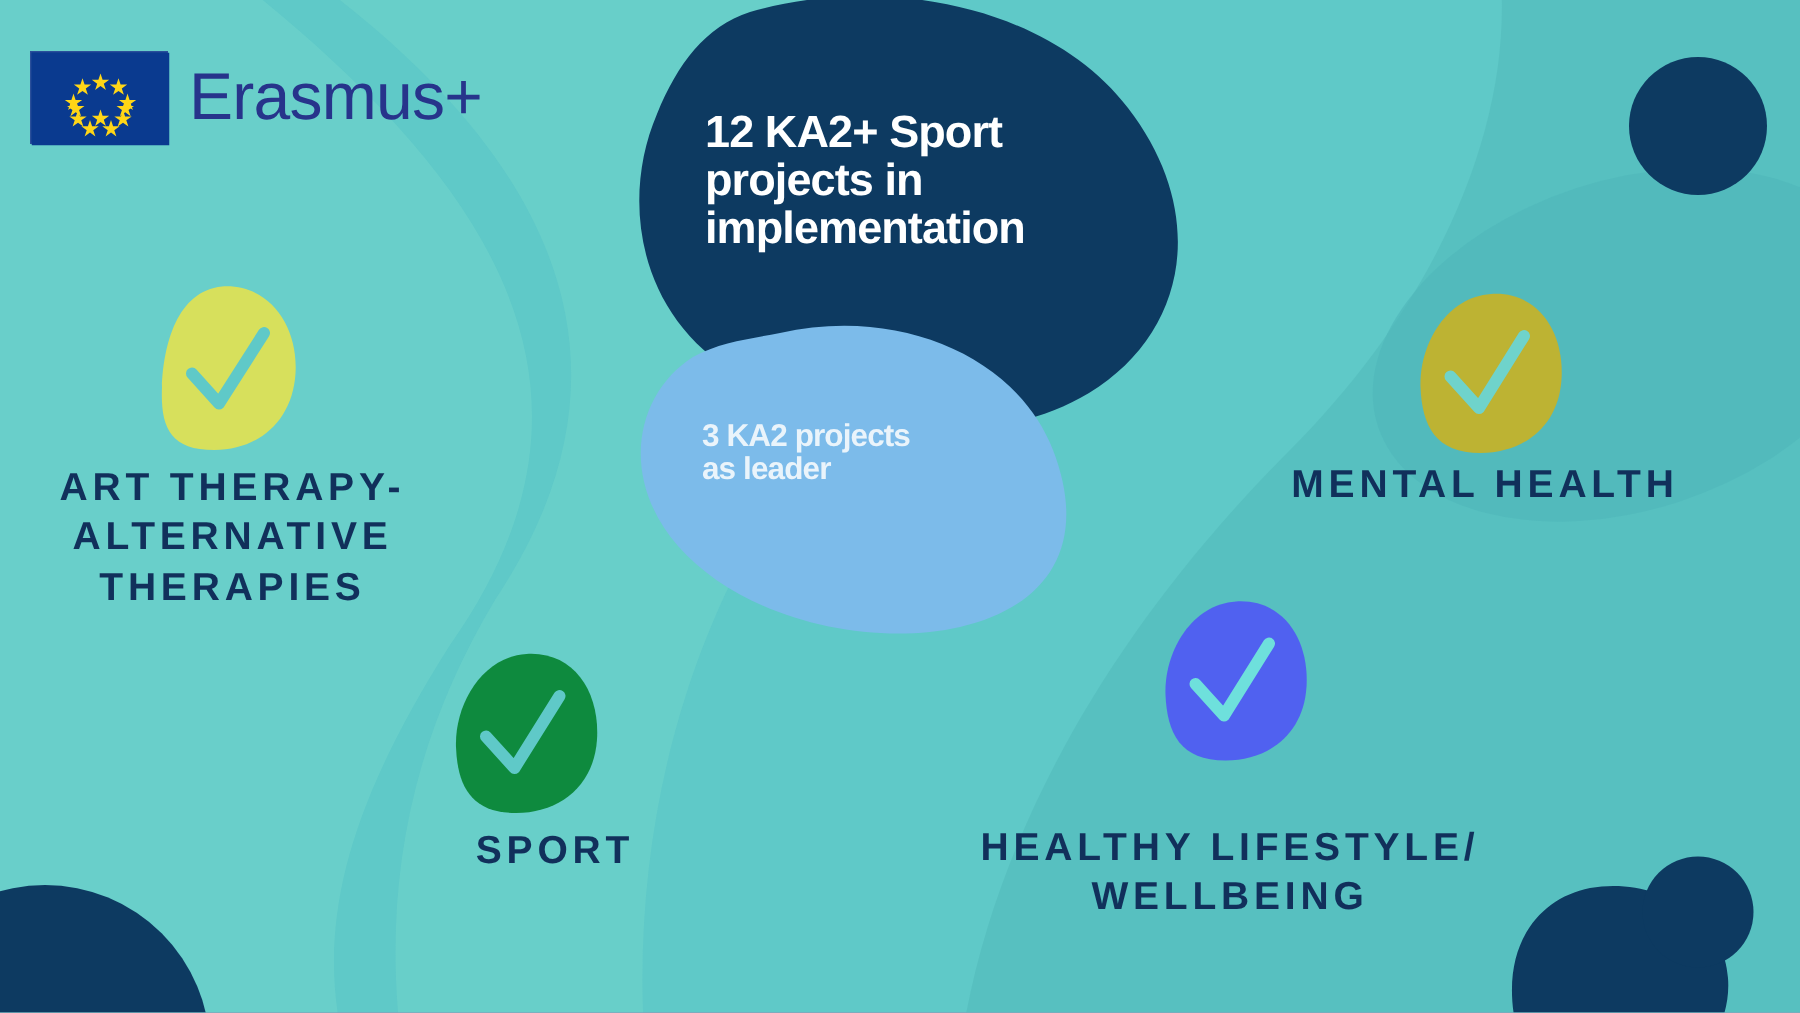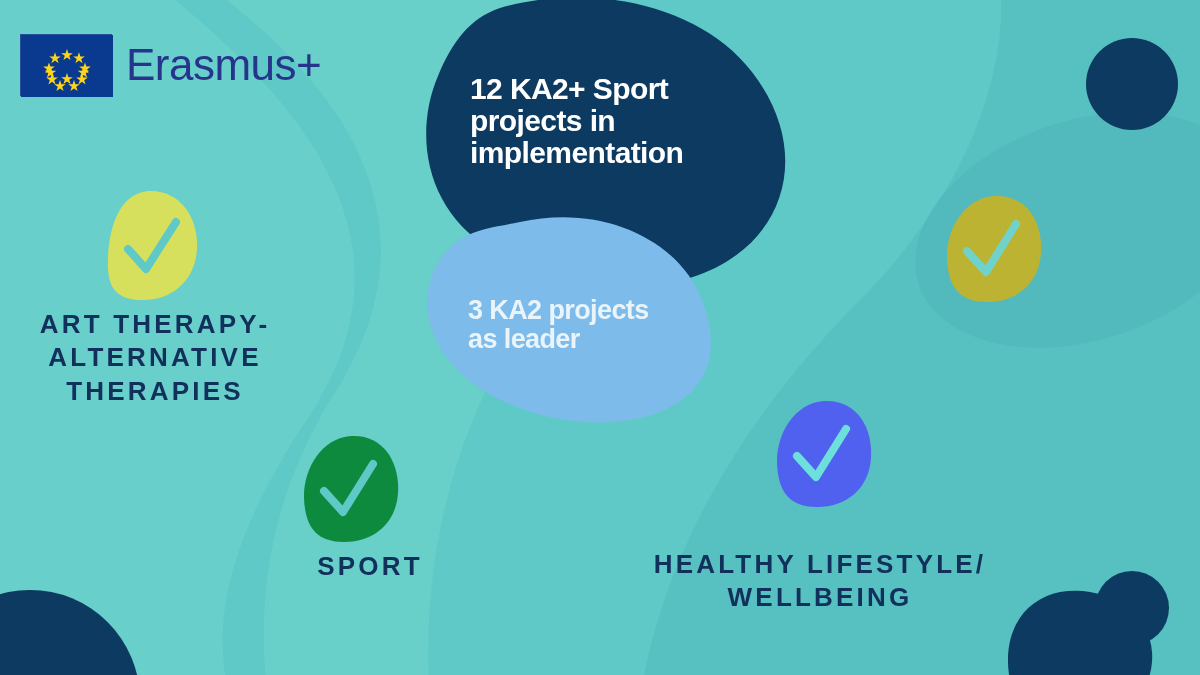--- a/index.html
+++ b/index.html
@@ -49,24 +49,24 @@
     white-space:pre-line;
   }
   #navy-callout-text {
     left:470px; top:44px;
     width:290px;
     color:#FFFFFF;
     font-size:30px;
     margin-top:29px;
   }
   #lightblue-callout-text {
-    left:468px; top:296px;
+    left:468px; top:280px;
     width:260px;
     color:#EAF4FB;
-    font-size:27px;
+    font-size:21px;
   }
   
   .cat-label {
     position:absolute;
     color:#11305B;
     font-weight:bold;
     letter-spacing:3.2px;
     line-height:1.28;
     text-align:center;
     white-space:pre-line;
@@ -161,17 +161,18 @@
 
   <div id="lightblue-callout-text" class="callout-text">3 KA2 projects
 as leader</div>
 
   <div id="label-art" class="cat-label">ART THERAPY-
 ALTERNATIVE
 THERAPIES</div>
 
   <div id="label-sport" class="cat-label">SPORT</div>
 
+  <div id="label-mental" class="cat-label">MENTAL HEALTH</div>
 
   <div id="label-healthy" class="cat-label">HEALTHY LIFESTYLE/
 WELLBEING</div>
 
 </div>
 
 </body></html>

